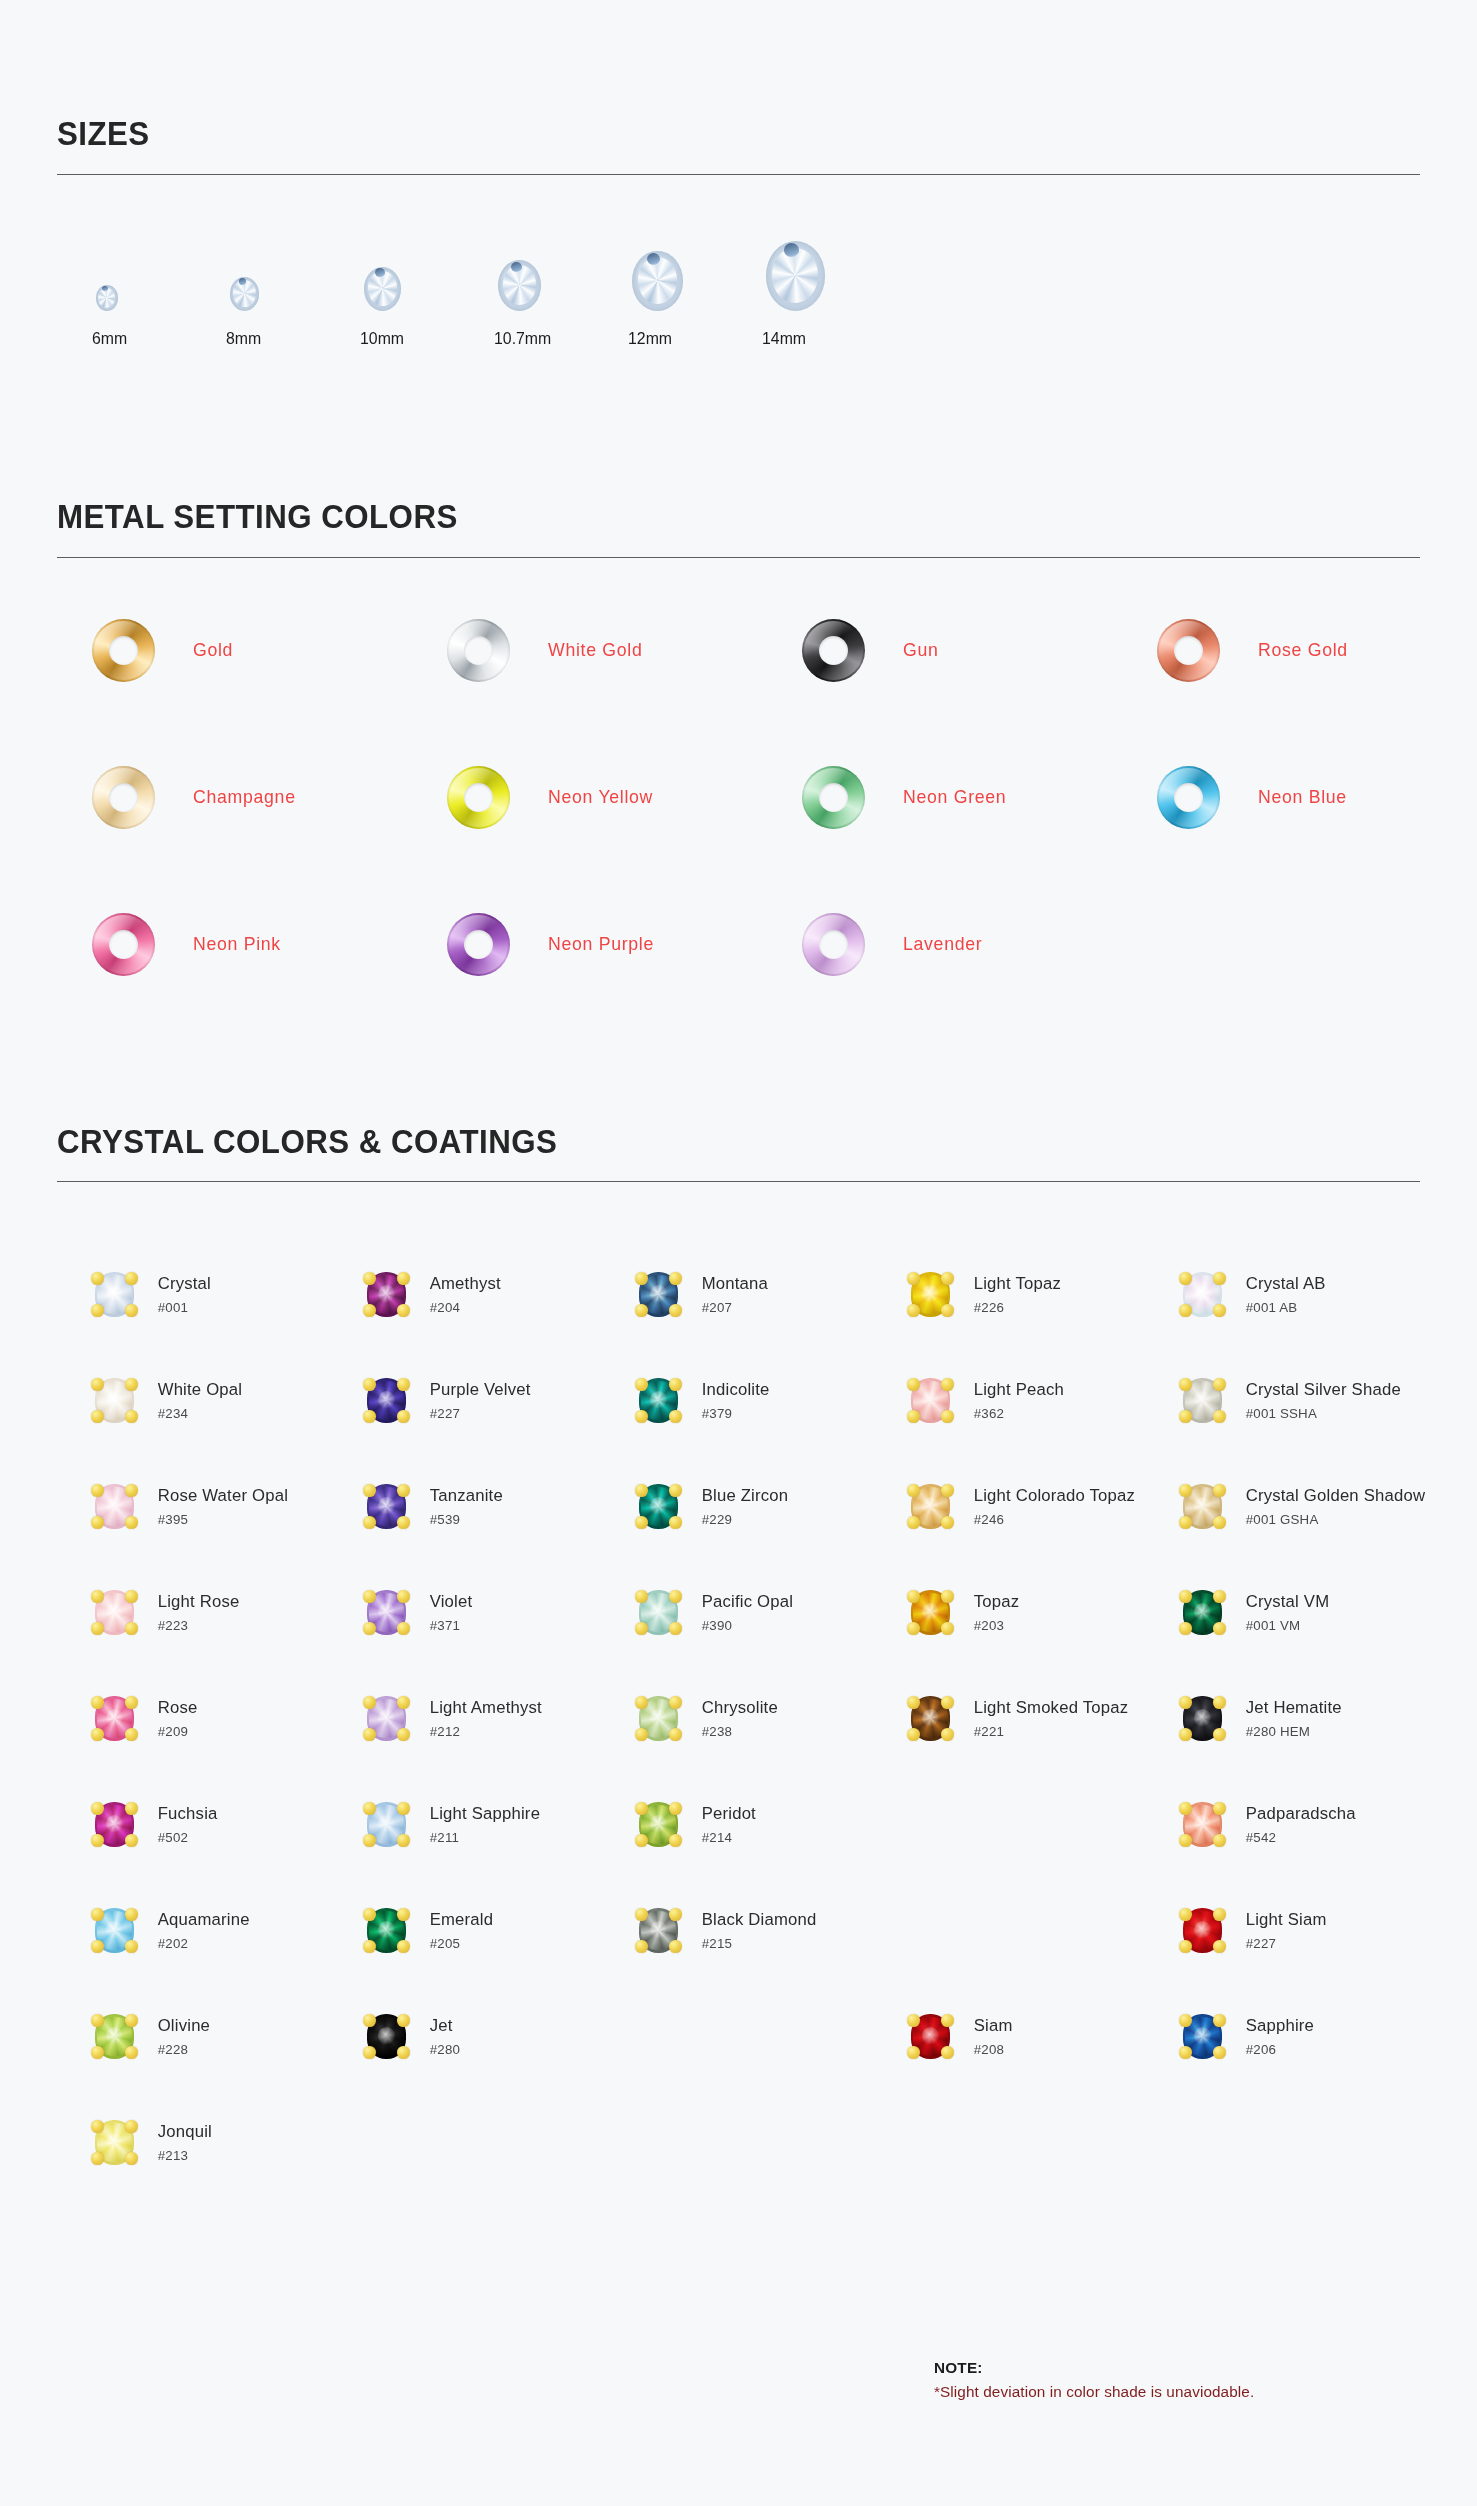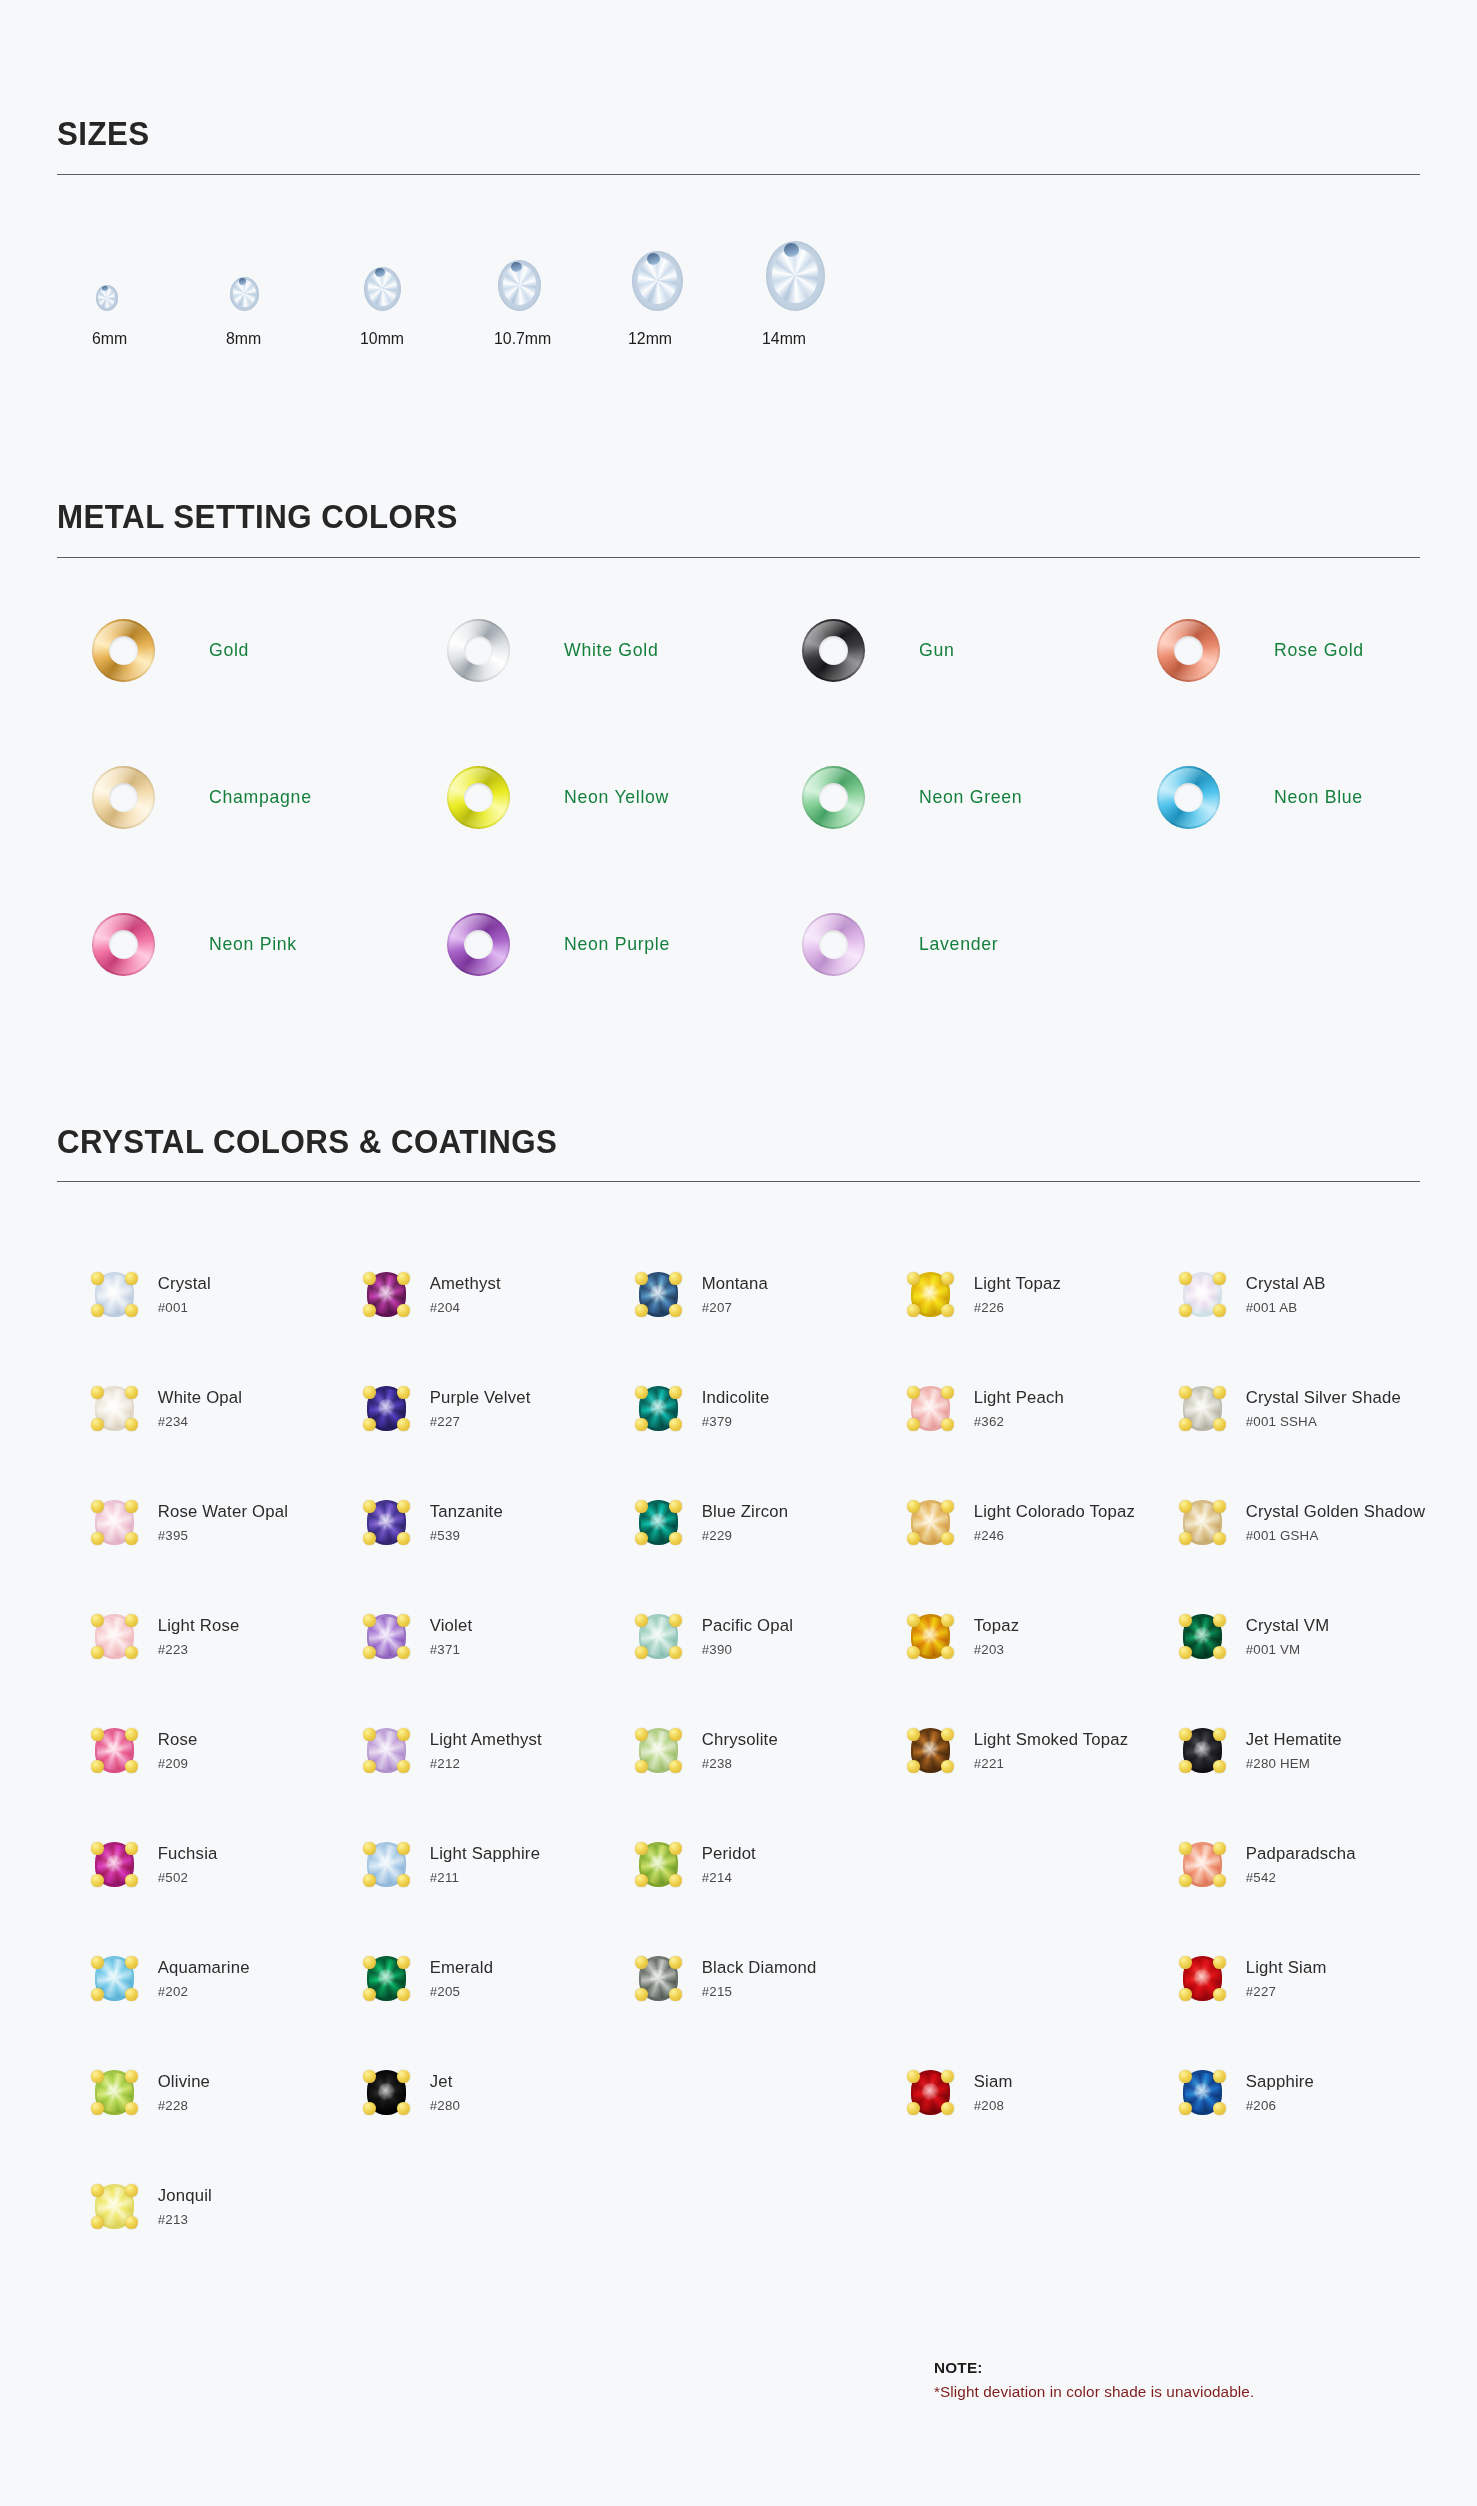--- a/index.html
+++ b/index.html
@@ -135,34 +135,34 @@
   }
   .ring .glare {
     position: absolute;
     inset: 2px;
     border-radius: 50%;
     background: linear-gradient(150deg, rgba(255,255,255,.75) 0%, rgba(255,255,255,0) 40%, rgba(255,255,255,0) 62%, rgba(255,255,255,.45) 100%);
     z-index: 1;
     pointer-events: none;
   }
   .metal-label {
-    margin-left: 54px;
+    margin-left: 38px;
     font-size: 17.7px;
-    color: #15803d;
+    color: #ef4444;
     letter-spacing: 0.7px;
     white-space: nowrap;
   }
 
   
   #crystal-section { padding-top: 148px; }
   .xgrid {
     margin-top: 59px;
     display: grid;
     grid-template-columns: repeat(5, 272px);
-    row-gap: 8px;
+    row-gap: 0;
     padding-left: 35px;
   }
   .xcell {
     display: flex;
     align-items: center;
     height: 106px;
   }
   .xcell.empty { visibility: hidden; }
   .stone-wrap {
     flex: 0 0 45px;

